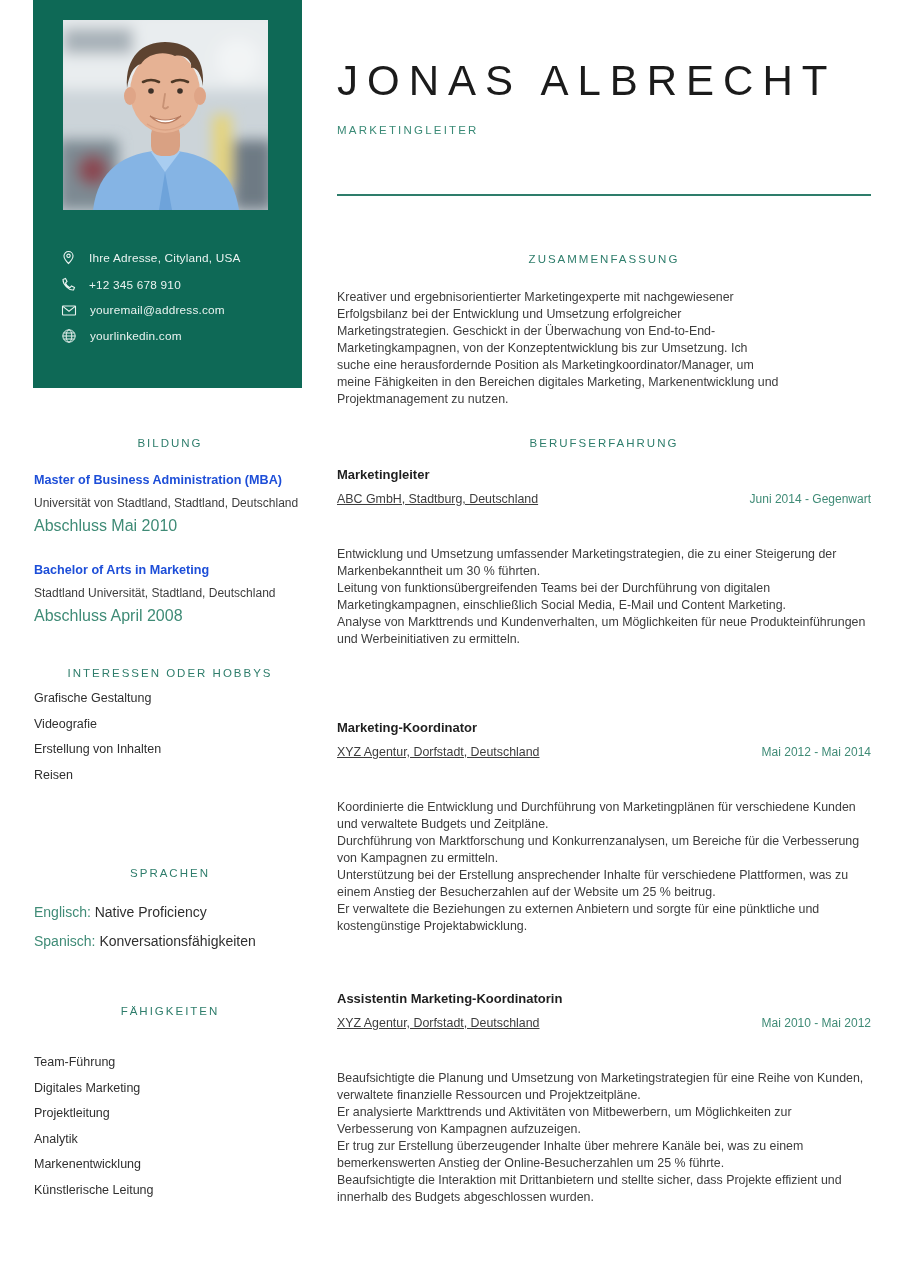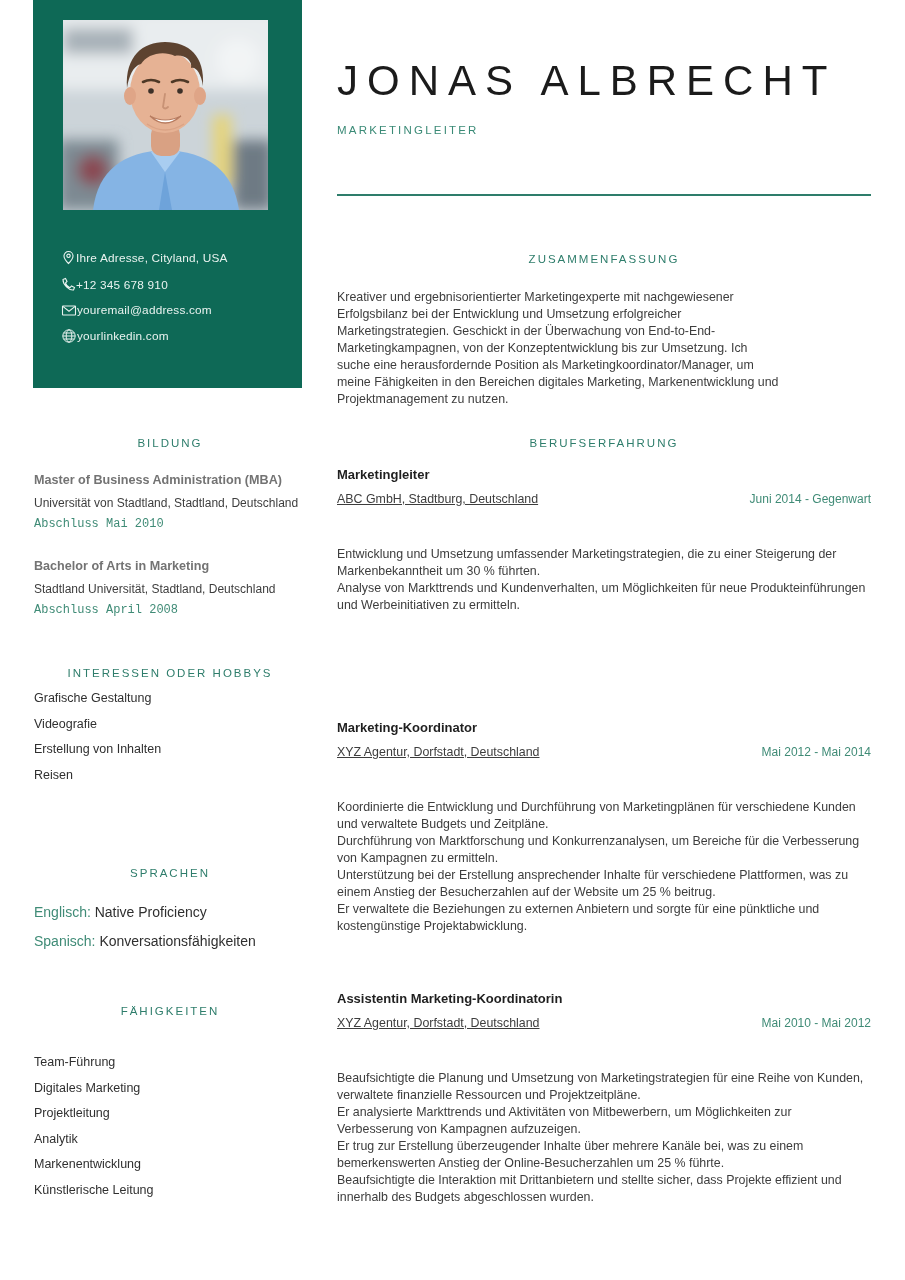--- a/index.html
+++ b/index.html
@@ -13,21 +13,21 @@
   .sidebar-panel {
     position:absolute; left:33px; top:0; width:269px; height:388px;
     background:#0e6956;
   }
   .photo-frame {
     position:absolute; left:30px; top:20px; width:205px; height:190px;
     overflow:hidden; background:#cdd5da;
   }
   .contact { position:absolute; left:28px; top:250px; width:230px; }
   .contact-row {
-    display:flex; align-items:center; 
+    display:flex; align-items:center; gap:13px;
     color:#eaf3f0; font-size:11.8px; margin-bottom:11px; letter-spacing:.2px;
   }
   .contact-row svg { flex:0 0 auto; display:block; }
 
   
   .section-heading {
     color:#2e7d6b; font-size:11.5px; font-weight:400;
     letter-spacing:2px; text-transform:uppercase;text-align:center;
   }
   .body-text { font-size:12.4px; line-height:17px; color:#3d3d3d; }
@@ -62,23 +62,23 @@
 
   
   .left-section { position:absolute; left:34px; width:272px; }
   .education-section { top:437px; }
   .interests-section { top:667px; }
   .languages-section { top:867px; }
   .skills-section { top:1005px; }
 
   .edu-item { margin-top:24px; }
   .edu-item + .edu-item { margin-top:28px; }
-  .edu-degree { font-size:12.6px; font-weight:700; color:#737373; }
+  .edu-degree { font-size:12.6px; font-weight:700; color:#1d4ed8; }
   .edu-school { margin-top:9px; font-size:12px; color:#3d3d3d; }
-  .edu-date { margin-top:7px; font-size:12px; color:#3f8b76;font-family:Liberation Mono, monospace; }
+  .edu-date { margin-top:7px; font-size:16px; color:#3f8b76; }
 
   .plain-list { margin-top:12px; }
   .plain-list-item { font-size:12.5px; color:#2f2f2f; margin-bottom:11.5px; }
 
   .lang-list { margin-top:25px; }
   .lang-row { font-size:14px; margin-bottom:13px; }
   .lang-label { color:#3f8b76; }
   .lang-value { color:#2f2f2f; }
 
   .skills-list { margin-top:38px; }
@@ -238,20 +238,21 @@
   <div class="section-heading">BERUFSERFAHRUNG</div>
 
   <div class="job job-1">
     <div class="job-title">Marketingleiter</div>
     <div class="job-meta">
       <span class="job-company">ABC GmbH, Stadtburg, Deutschland</span>
       <span class="job-date">Juni 2014 - Gegenwart</span>
     </div>
     <div class="job-desc body-text">
       <div>Entwicklung und Umsetzung umfassender Marketingstrategien, die zu einer Steigerung der Markenbekanntheit um 30 % führten.</div>
+      <div>Leitung von funktionsübergreifenden Teams bei der Durchführung von digitalen Marketingkampagnen, einschließlich Social Media, E-Mail und Content Marketing.</div>
       <div>Analyse von Markttrends und Kundenverhalten, um Möglichkeiten für neue Produkteinführungen und Werbeinitiativen zu ermitteln.</div>
     </div>
   </div>
 
   <div class="job job-2">
     <div class="job-title">Marketing-Koordinator</div>
     <div class="job-meta">
       <span class="job-company">XYZ Agentur, Dorfstadt, Deutschland</span>
       <span class="job-date">Mai 2012 - Mai 2014</span>
     </div>

